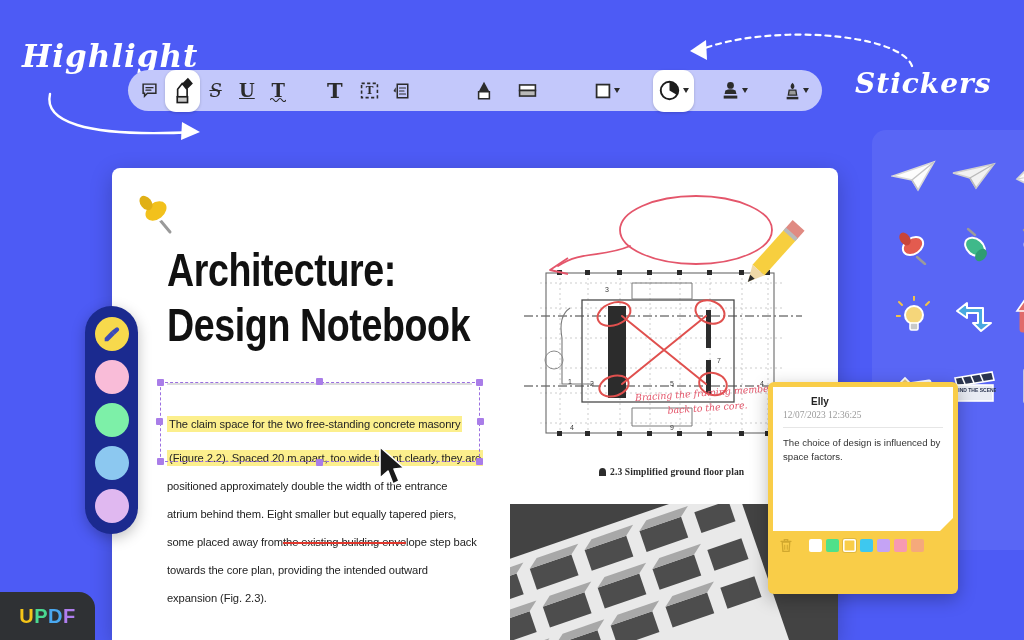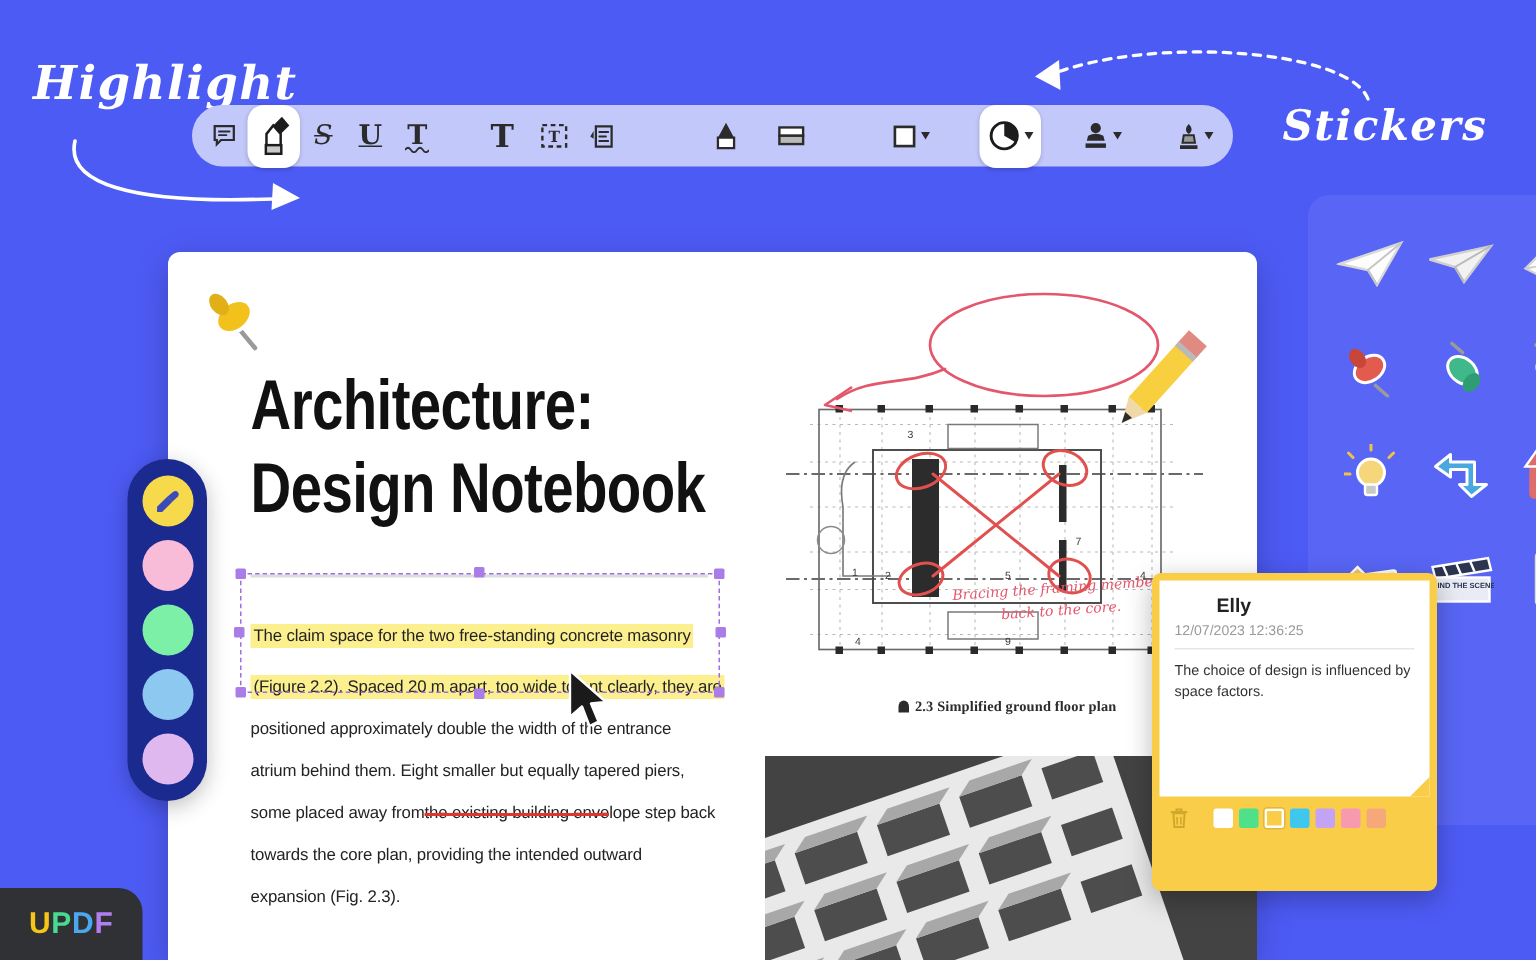--- a/index.html
+++ b/index.html
@@ -174,22 +174,22 @@
     text-align: center; font-size: 9.6px;
     color: #c8a233; padding: 2px 0 5px;
     letter-spacing: .2px;
   }
   #sticky-body {
     background: #ffffff;
     height: 144px;
     padding: 9px 10px;
     position: relative;
   }
-  #note-author { font-size: 13px; font-weight: bold; color: #222; padding-left: 28px; }
-  #note-date { font-size: 9.4px; color: #9a9a9a; margin-top: 3px; }
+  #note-author { font-size: 10px; font-weight: bold; color: #222; padding-left: 28px; }
+  #note-date { font-size: 9.4px; color: #9a9a9a; margin-top: 3px; font-family: Liberation Serif, serif; }
   #note-rule { height: 1px; background: #e6e6e6; margin: 7px 0 8px; }
   #note-text { font-size: 9.6px; color: #333; line-height: 1.5; }
   #note-fold {
     position: absolute; right: 0; bottom: 0;
     width: 0; height: 0;
     border-left: 13px solid transparent;
     border-bottom: 13px solid #f9cd48;
   }
   #sticky-footer {
     display: flex; align-items: center;

